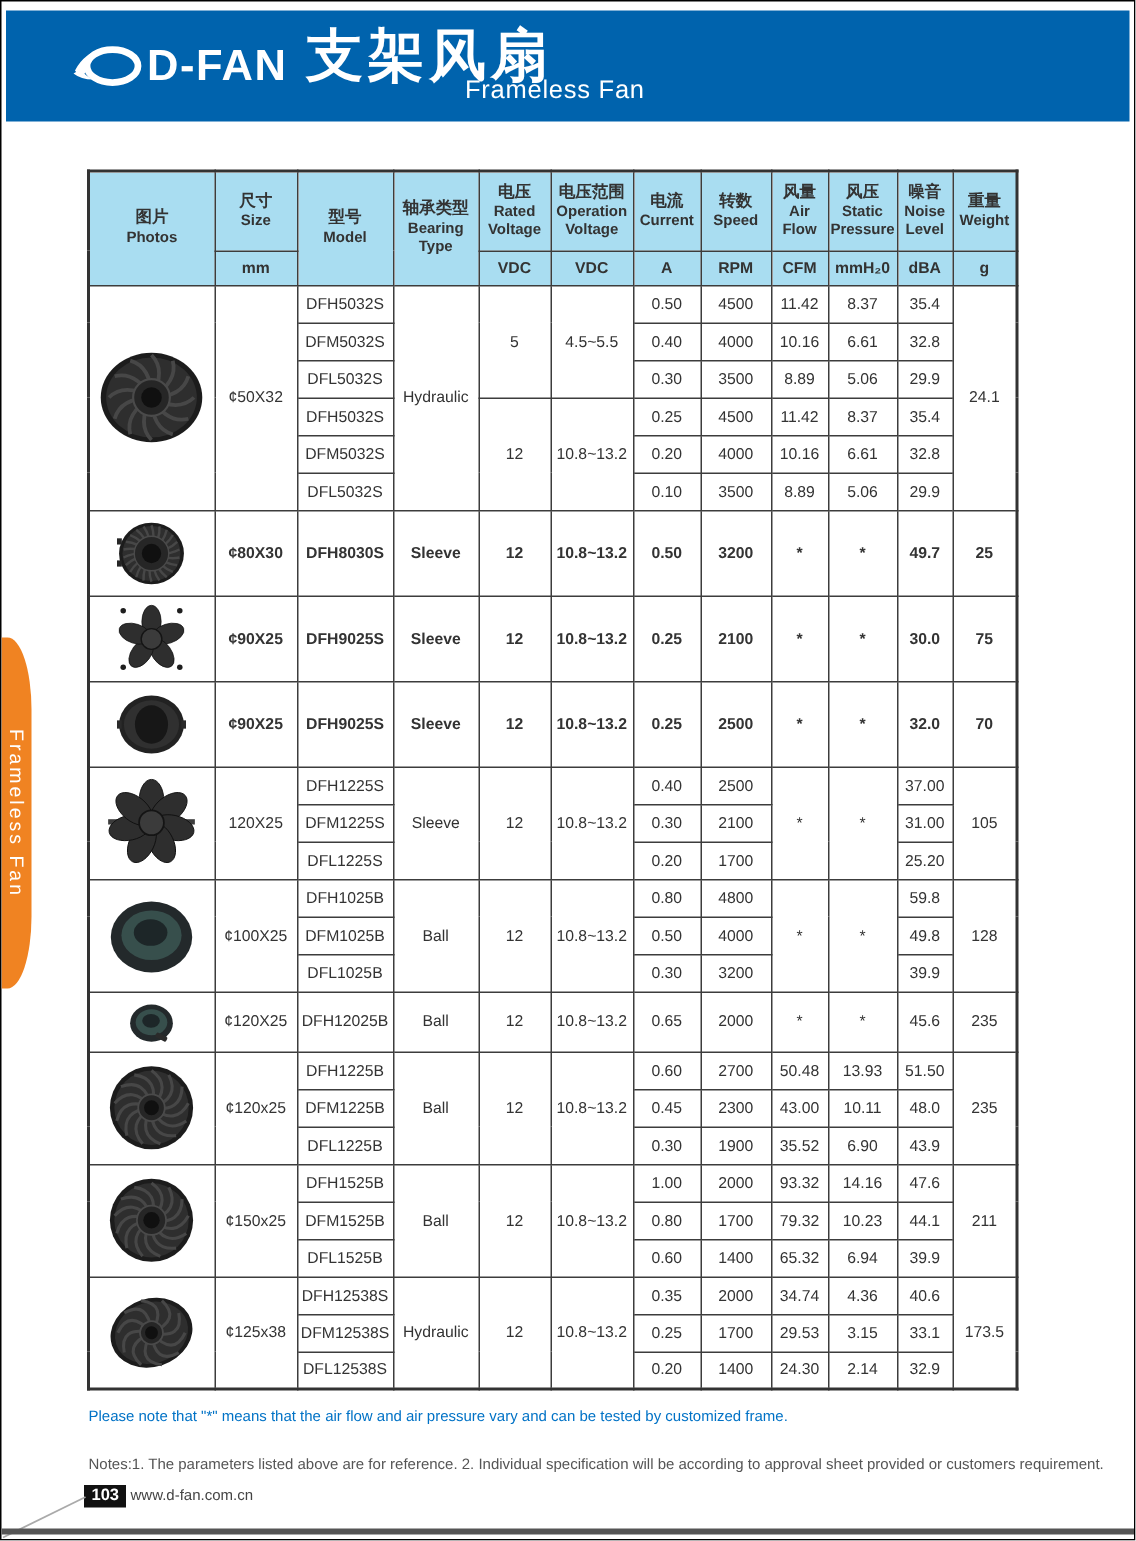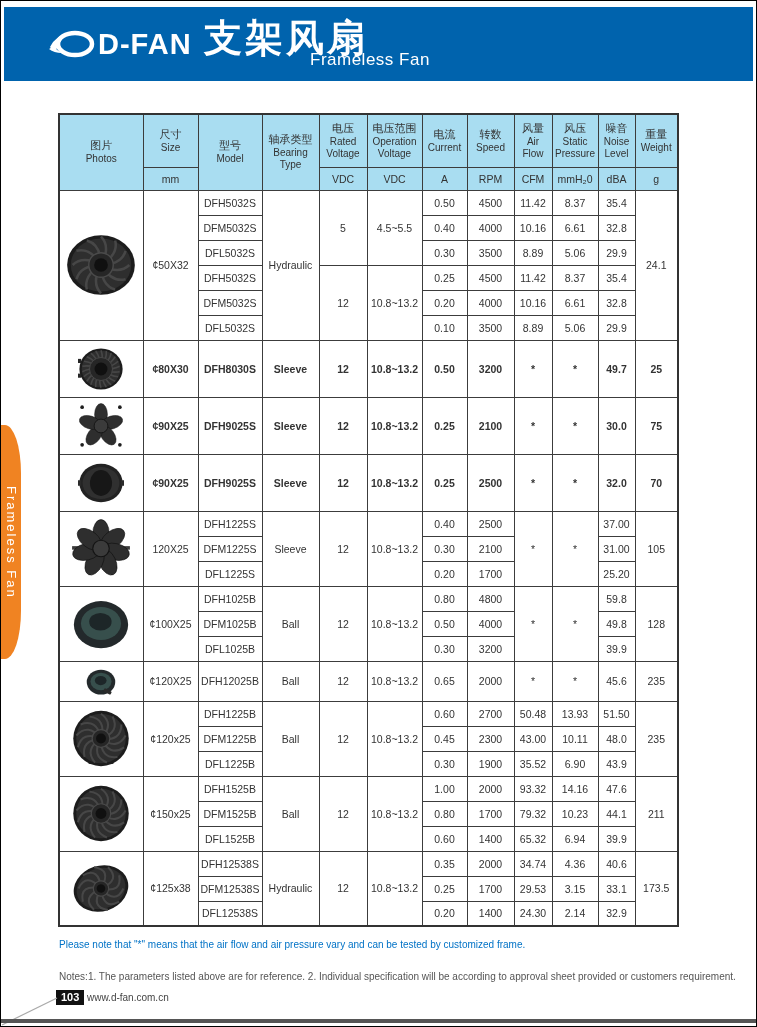--- a/index.html
+++ b/index.html
@@ -12,21 +12,21 @@
   .title-zh{position:absolute;left:200px;top:12px;color:#fff;font-size:38px;font-weight:bold;letter-spacing:3px;line-height:1;}
   .title-en{position:absolute;left:306px;top:43px;color:#fff;font-size:17px;letter-spacing:.5px;}
   
   .side-tab{position:absolute;left:0;top:424px;width:20px;height:234px;background:#f08322;
             border-radius:0 16px 16px 0 / 0 48px 48px 0;display:flex;align-items:center;justify-content:center;}
   .side-tab span{writing-mode:vertical-rl;color:#fff;font-size:13px;letter-spacing:2px;white-space:nowrap;}
   
   table.spec{position:absolute;left:57px;top:112px;width:619px;border-collapse:collapse;table-layout:fixed;
              color:#333;border:2px solid #333;}
   .spec th,.spec td{border:1px solid #3c3c3c;text-align:center;vertical-align:middle;padding:0 1px;overflow:hidden;}
-  .spec thead th{background:#a9ddf1;font-weight:normal;}
+  .spec thead th{background:#a9ddf1;font-weight:bold;}
   .spec thead tr.main-h{height:53px;}
   .spec thead tr.unit-h{height:23px;font-size:10.5px;}
   .spec thead .zh{font-size:11px;line-height:1.25;}
   .spec thead .en{font-size:10px;line-height:1.2;}
   .spec td{font-size:10.5px;}
   tr.h-std{height:25px;} tr.h-single{height:57px;font-weight:bold;} tr.h-short{height:40px;}
   
   .note-blue{position:absolute;left:58px;top:938px;font-size:10px;color:#0072c6;}
   .notes{position:absolute;left:58px;top:970px;font-size:10px;color:#555;}
   .page-badge{position:absolute;left:55px;top:989px;background:#111;color:#fff;font-size:11px;font-weight:bold;

